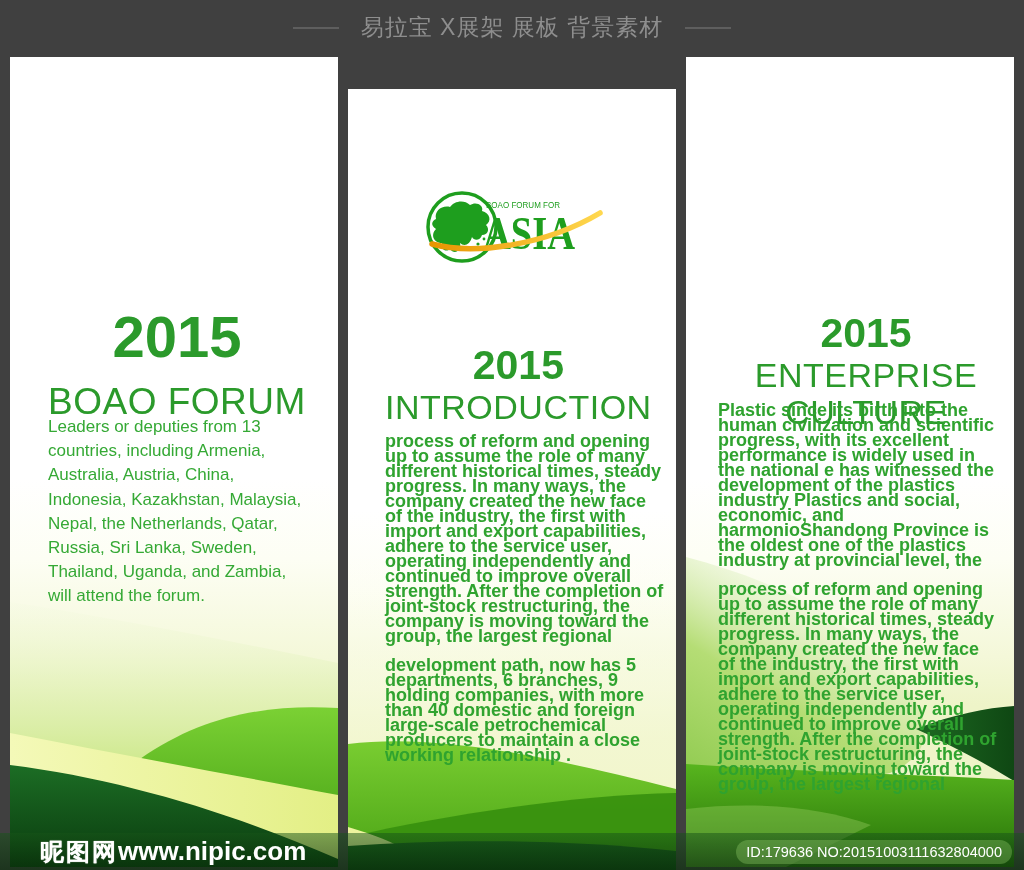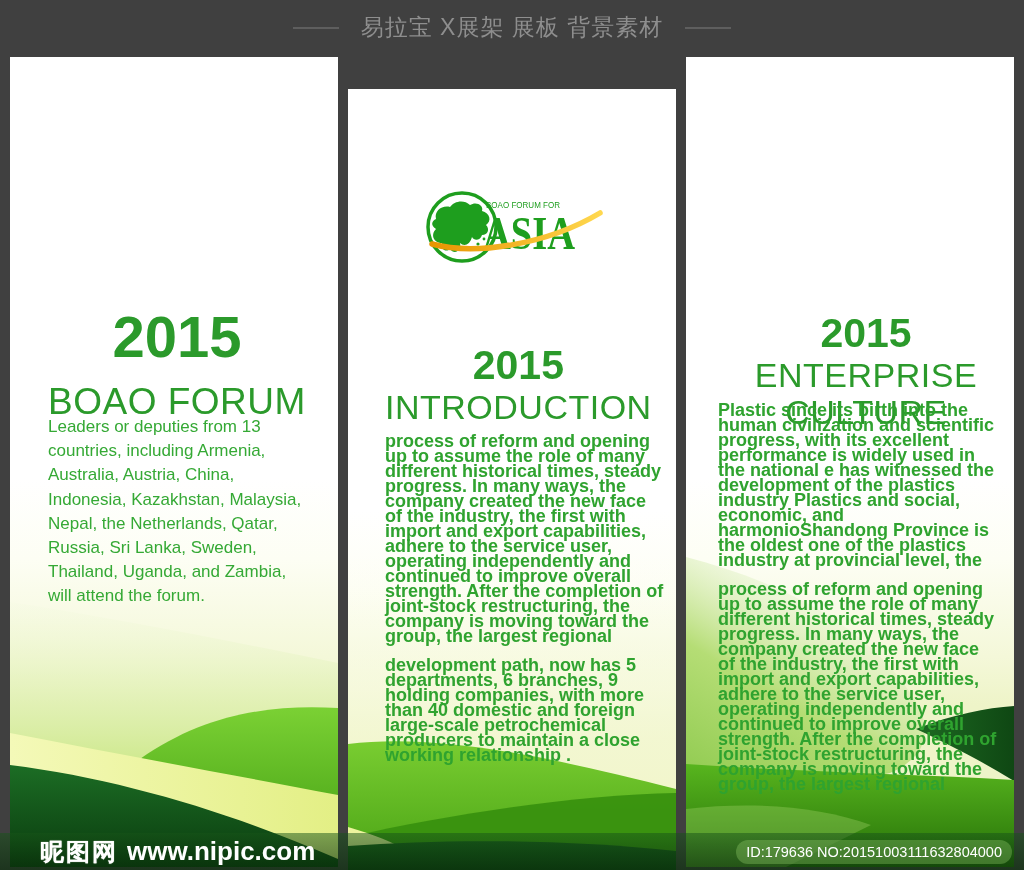--- a/index.html
+++ b/index.html
@@ -30,21 +30,21 @@
   .bodysm p{margin:0 0 14px 0;}
   .titleblock{position:absolute;z-index:3;text-align:center;}
   .p1 .titleblock{left:38px;top:251px;}
   .p2 .titleblock{left:37px;top:256px;}
   .p3 .titleblock{left:32px;top:256px;}
   .logo{position:absolute;left:72px;top:92px;width:190px;height:90px;z-index:3;}
   
   .footer{position:absolute;left:0;top:833px;width:1024px;height:37px;z-index:9;
           background:linear-gradient(180deg,rgba(23,84,24,.50),rgba(9,46,11,.64));
           display:flex;align-items:center;}
-  .site{margin-left:40px;display:flex;align-items:baseline;gap:9px;color:#fff;}
+  .site{margin-left:40px;display:flex;align-items:baseline;color:#fff;}
   .site .cn{font-size:24px;font-weight:bold;letter-spacing:2px;
             text-shadow:0 0 1px #fff;}
   .site .url{font-size:26px;font-weight:bold;}
   .idbox{position:absolute;right:12px;top:50%;transform:translateY(-50%);
          background:rgba(150,205,110,.35);border-radius:12px;padding:4px 10px;
          color:#fff;font-size:14.5px;white-space:nowrap;}
 </style>
 </head>
 <body>
 

